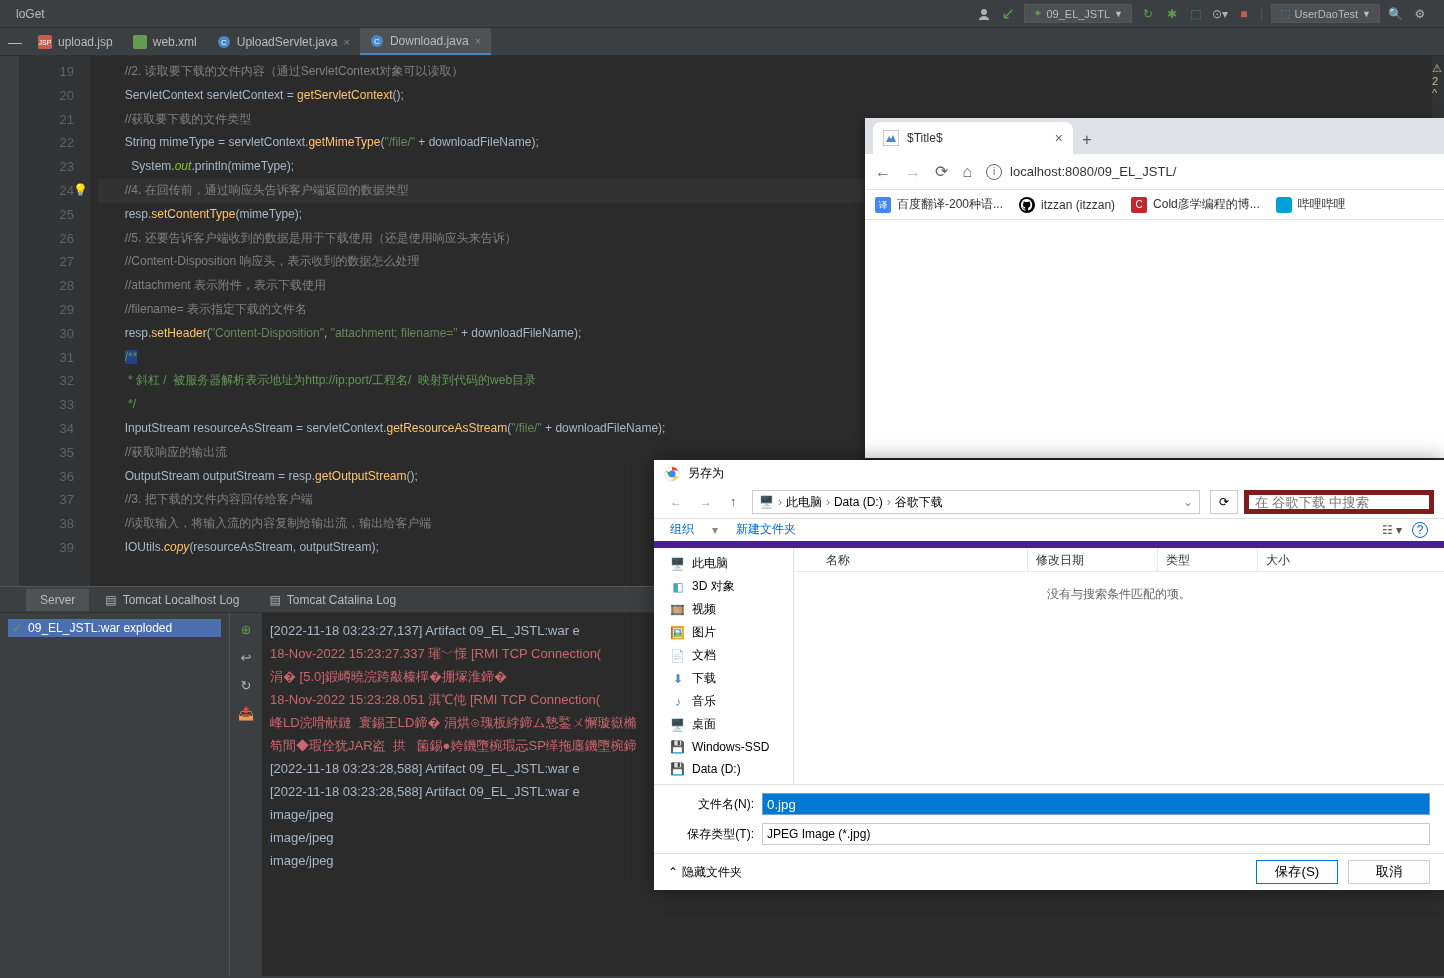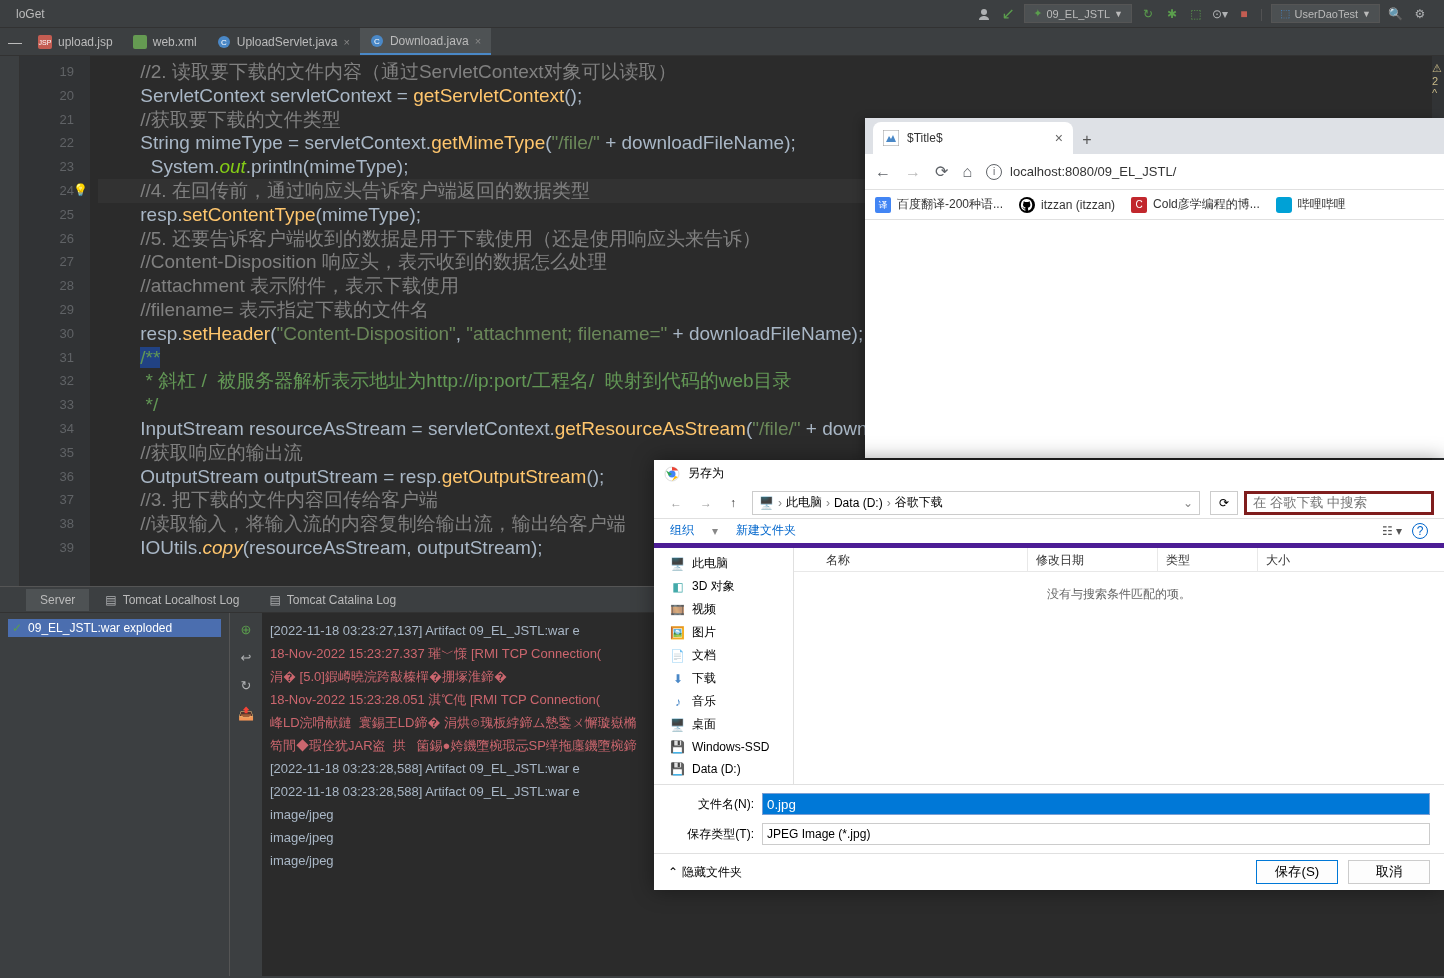--- a/index.html
+++ b/index.html
@@ -13,21 +13,21 @@
 .close-all{width:20px;color:#bbb;font-size:14px;cursor:pointer}
 .tab{padding:4px 10px;display:flex;align-items:center;gap:6px;font-size:12px;color:#bbb;cursor:pointer;height:100%}
 .tab.active{background:#4e5254;border-bottom:2px solid #4a88c7}
 .tab .file-icon{width:14px;height:14px}
 .tab .close{color:#888;font-size:11px}
 .editor-area{display:flex;height:530px;background:#2b2b2b;position:relative}
 .left-panel{width:20px;background:#3c3f41;border-right:1px solid #323232}
 .gutter{width:70px;background:#313335;padding-top:4px;text-align:right;padding-right:16px;color:#606366;font-family:Consolas,monospace;font-size:13px;line-height:23.8px;position:relative}
 .gutter .line{height:23.8px}
 .gutter .bulb{position:absolute;right:-14px;color:#e8b647;font-size:12px}
-.code-area{flex:1;padding:4px 8px;font-family:Consolas,monospace;font-size:19px;line-height:23.8px;position:relative;overflow:hidden}
+.code-area{flex:1;padding:4px 8px;font-family:Consolas,monospace;font-size:12px;line-height:23.8px;position:relative;overflow:hidden}
 .code-line{white-space:pre;height:23.8px}
 .c-comment{color:#808080}
 .c-type{color:#a9b7c6}
 .c-method{color:#ffc66d}
 .c-string{color:#6a8759}
 .c-doc{color:#629755;}
 .c-static{font-style:italic}
 .current-line{background:#323232}
 .sel-bg{background:#214283;color:#629755}
 .error-stripe{width:12px;background:#313335;position:relative}
@@ -64,22 +64,22 @@
 
 .save-dialog{position:absolute;left:654px;top:460px;width:790px;height:430px;background:#fff;box-shadow:0 0 20px rgba(0,0,0,.4);display:flex;flex-direction:column;font-size:12px;color:#000}
 .sd-title{height:30px;display:flex;align-items:center;padding:0 10px;gap:8px}
 .sd-title .chrome-icon{width:16px;height:16px}
 .sd-nav{height:34px;display:flex;align-items:center;padding:0 10px;gap:6px;border-bottom:1px solid #e0e0e0}
 .sd-nav .arrow{color:#999;padding:4px 6px;cursor:pointer}
 .sd-nav .arrow.active{color:#333}
 .sd-breadcrumb{flex:1;border:1px solid #ccc;height:24px;display:flex;align-items:center;padding:0 6px;gap:4px;margin:0 4px}
 .sd-breadcrumb .crumb{display:flex;align-items:center;gap:2px}
 .sd-breadcrumb .sep{color:#888}
-.sd-search{width:190px;border:3px solid #7f1d1d;height:24px;padding:6px 6px;color:#888}
-.sd-toolbar{height:32px;display:flex;align-items:center;padding:0 16px;gap:18px;border-bottom:5px solid #4c1d95}
+.sd-search{width:190px;border:5px solid #7f1d1d;height:24px;padding:6px 6px;color:#888}
+.sd-toolbar{height:32px;display:flex;align-items:center;padding:0 16px;gap:18px;border-bottom:7px solid #4c1d95}
 .sd-toolbar a{color:#0066cc;cursor:pointer}
 .sd-toolbar .right{margin-left:auto;display:flex;gap:10px;align-items:center}
 .sd-body{flex:1;display:flex;border-bottom:1px solid #e0e0e0}
 .sd-tree{width:140px;border-right:1px solid #e0e0e0;padding:4px 0;overflow:hidden}
 .tree-item{display:flex;align-items:center;gap:6px;padding:3px 8px 3px 16px;cursor:pointer}
 .tree-item .ticon{width:16px;height:16px;display:flex;align-items:center;justify-content:center}
 .sd-list{flex:1;display:flex;flex-direction:column}
 .sd-list-header{height:24px;display:flex;border-bottom:1px solid #e8e8e8;padding-left:24px}
 .sd-list-header .col{padding:4px 8px;color:#333;border-right:1px solid #e8e8e8}
 .sd-empty{flex:1;display:flex;align-items:flex-start;justify-content:center;padding-top:14px;color:#666}

